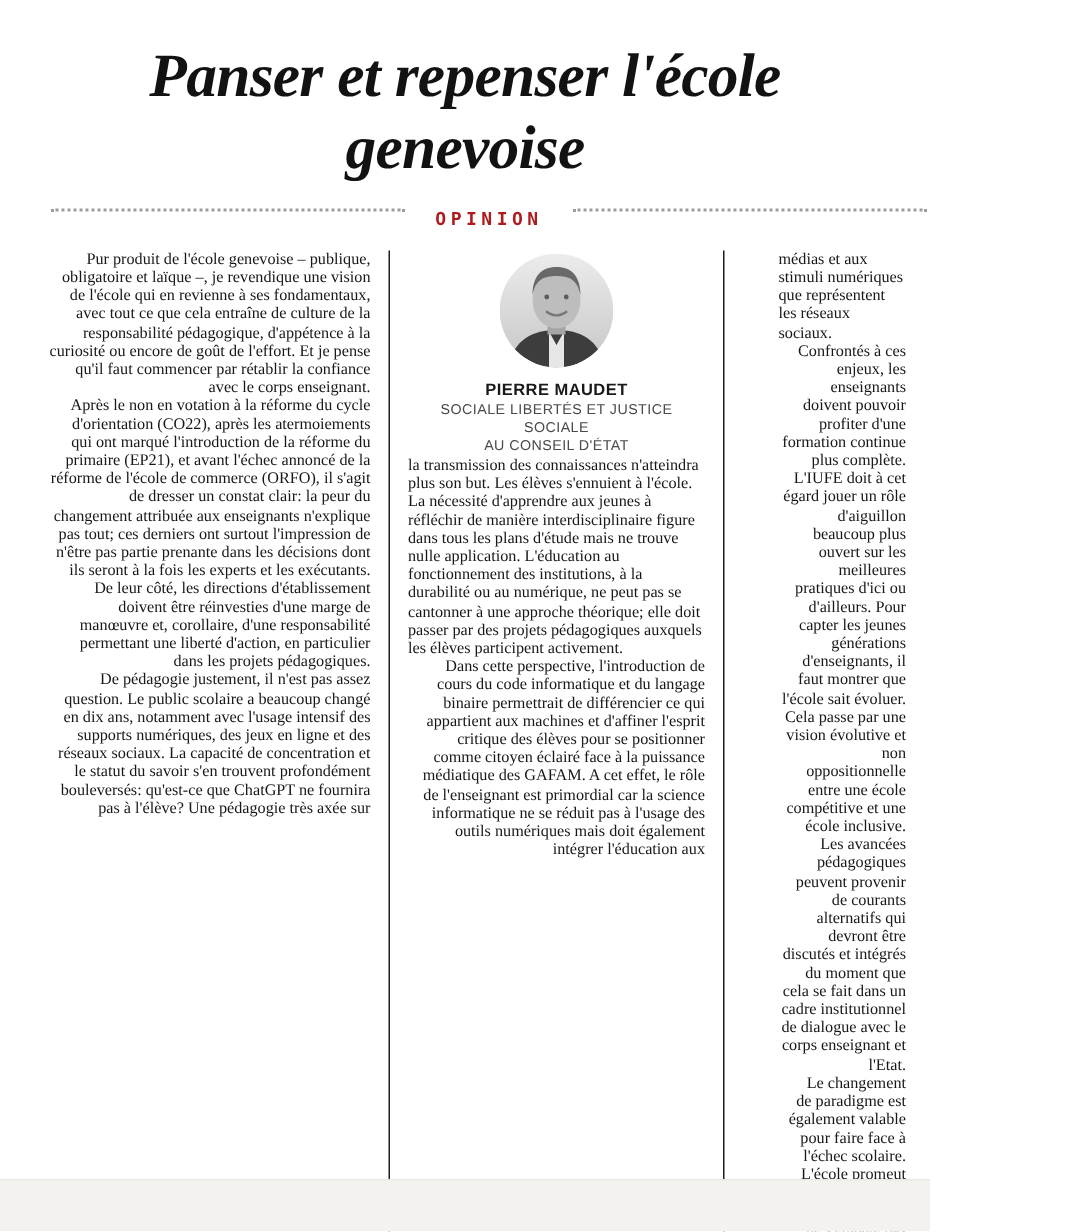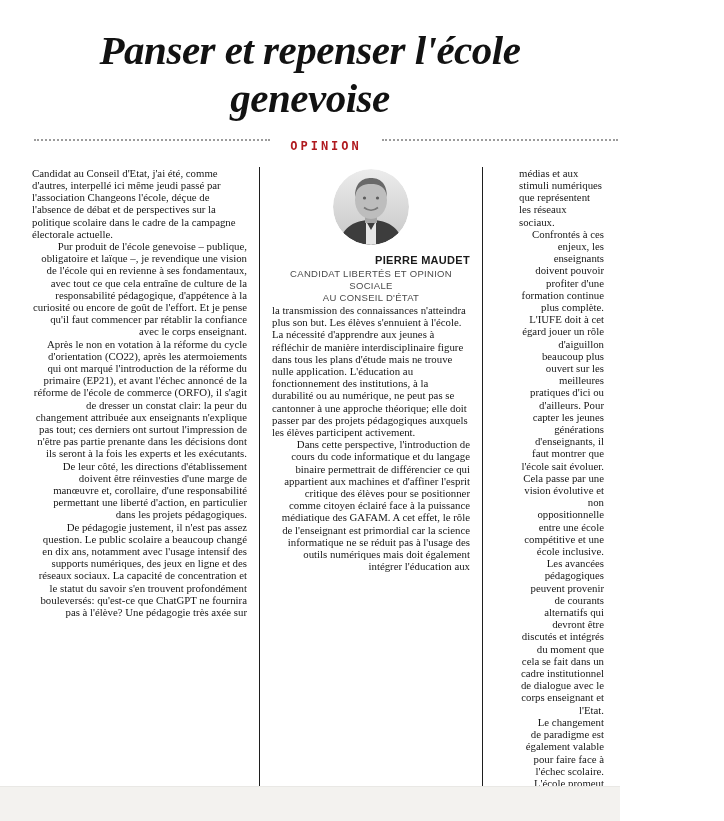--- a/index.html
+++ b/index.html
@@ -49,21 +49,21 @@
   .col p{margin:0;}
   .col p.ind{text-indent:10px;text-align:right;}
   .col1{width:215px;}
   .col2{width:198px;}
   .col3{flex:1;margin-left:24px;}
   .vrule{width:1px;background:#1e1e1e;margin:0 12px;}
   
   .photo-wrap{display:flex;justify-content:center;margin:2px 0 9px 0;}
   .photo-wrap svg{display:block;border-radius:50%;}
   .author-name{
-    text-align:right;
+    text-align:center;
     font-family:"Liberation Sans", sans-serif;
     font-weight:bold;
     font-size:11px;
     letter-spacing:.3px;
     color:#1a1a1a;
     margin-bottom:2px;
   }
   .author-role{
     text-align:center;
     font-family:"Liberation Sans", sans-serif;
@@ -109,21 +109,20 @@
 
   <div class="kicker-row">
     <span class="leader"></span>
     <span class="kicker">OPINION</span>
     <span class="leader"></span>
   </div>
 
   <div class="cols">
 
     <div class="col col1">
-      <p>Candidat au Conseil d'Etat, j'ai été, comme d'autres, interpellé ici même jeudi passé par l'association Changeons l'école, déçue de l'absence de débat et de perspectives sur la politique scolaire dans le cadre de la campagne électorale actuelle.</p>
       <p class="ind">Pur produit de l'école genevoise – publique, obligatoire et laïque –, je revendique une vision de l'école qui en revienne à ses fondamentaux, avec tout ce que cela entraîne de culture de la responsabilité pédagogique, d'appétence à la curiosité ou encore de goût de l'effort. Et je pense qu'il faut commencer par rétablir la confiance avec le corps enseignant.</p>
       <p class="ind">Après le non en votation à la réforme du cycle d'orientation (CO22), après les atermoiements qui ont marqué l'introduction de la réforme du primaire (EP21), et avant l'échec annoncé de la réforme de l'école de commerce (ORFO), il s'agit de dresser un constat clair: la peur du changement attribuée aux enseignants n'explique pas tout; ces derniers ont surtout l'impression de n'être pas partie prenante dans les décisions dont ils seront à la fois les experts et les exécutants. De leur côté, les directions d'établissement doivent être réinvesties d'une marge de manœuvre et, corollaire, d'une responsabilité permettant une liberté d'action, en particulier dans les projets pédagogiques.</p>
       <p class="ind">De pédagogie justement, il n'est pas assez question. Le public scolaire a beaucoup changé en dix ans, notamment avec l'usage intensif des supports numériques, des jeux en ligne et des réseaux sociaux. La capacité de concentration et le statut du savoir s'en trouvent profondément bouleversés: qu'est-ce que ChatGPT ne fournira pas à l'élève? Une pédagogie très axée sur</p>
     </div>
 
     <div class="vrule"></div>
 
     <div class="col col2">
       <div class="photo-wrap">
         <svg width="76" height="76" viewBox="0 0 76 76">
@@ -143,21 +142,21 @@
             <rect x="32" y="42" width="12" height="12" fill="#a6a6a6"></rect>
             <ellipse cx="38" cy="31" rx="16" ry="19" fill="#bdbdbd"></ellipse>
             <path d="M22,28 C22,13 30,9 38,9 C46,9 54,13 54,28 C52,17 46,15 38,15 C30,15 24,17 22,28 Z" fill="#696969"></path>
             <circle cx="31.5" cy="29" r="1.6" fill="#5c5c5c"></circle>
             <circle cx="44.5" cy="29" r="1.6" fill="#5c5c5c"></circle>
             <path d="M31,38.5 Q38,44 45,38.5" stroke="#787878" stroke-width="1.6" fill="none"></path>
           </g>
         </svg>
       </div>
       <div class="author-name">PIERRE MAUDET</div>
-      <div class="author-role">CANDIDAT LIBERTÉS ET OPINION SOCIALE
+      <div class="author-role">SOCIALE LIBERTÉS ET JUSTICE SOCIALE
 AU CONSEIL D'ÉTAT</div>
       <p>la transmission des connaissances n'atteindra plus son but. Les élèves s'ennuient à l'école. La nécessité d'apprendre aux jeunes à réfléchir de manière interdisciplinaire figure dans tous les plans d'étude mais ne trouve nulle application. L'éducation au fonctionnement des institutions, à la durabilité ou au numérique, ne peut pas se cantonner à une approche théorique; elle doit passer par des projets pédagogiques auxquels les élèves participent activement.</p>
       <p class="ind">Dans cette perspective, l'introduction de cours du code informatique et du langage binaire permettrait de différencier ce qui appartient aux machines et d'affiner l'esprit critique des élèves pour se positionner comme citoyen éclairé face à la puissance médiatique des GAFAM. A cet effet, le rôle de l'enseignant est primordial car la science informatique ne se réduit pas à l'usage des outils numériques mais doit également intégrer l'éducation aux</p>
     </div>
 
     <div class="vrule"></div>
 
     <div class="col col3">
       <p>médias et aux stimuli numériques que représentent les réseaux sociaux.</p>
       <p class="ind">Confrontés à ces enjeux, les enseignants doivent pouvoir profiter d'une formation continue plus complète. L'IUFE doit à cet égard jouer un rôle d'aiguillon beaucoup plus ouvert sur les meilleures pratiques d'ici ou d'ailleurs. Pour capter les jeunes générations d'enseignants, il faut montrer que l'école sait évoluer. Cela passe par une vision évolutive et non oppositionnelle entre une école compétitive et une école inclusive. Les avancées pédagogiques peuvent provenir de courants alternatifs qui devront être discutés et intégrés du moment que cela se fait dans un cadre institutionnel de dialogue avec le corps enseignant et l'Etat.</p>

